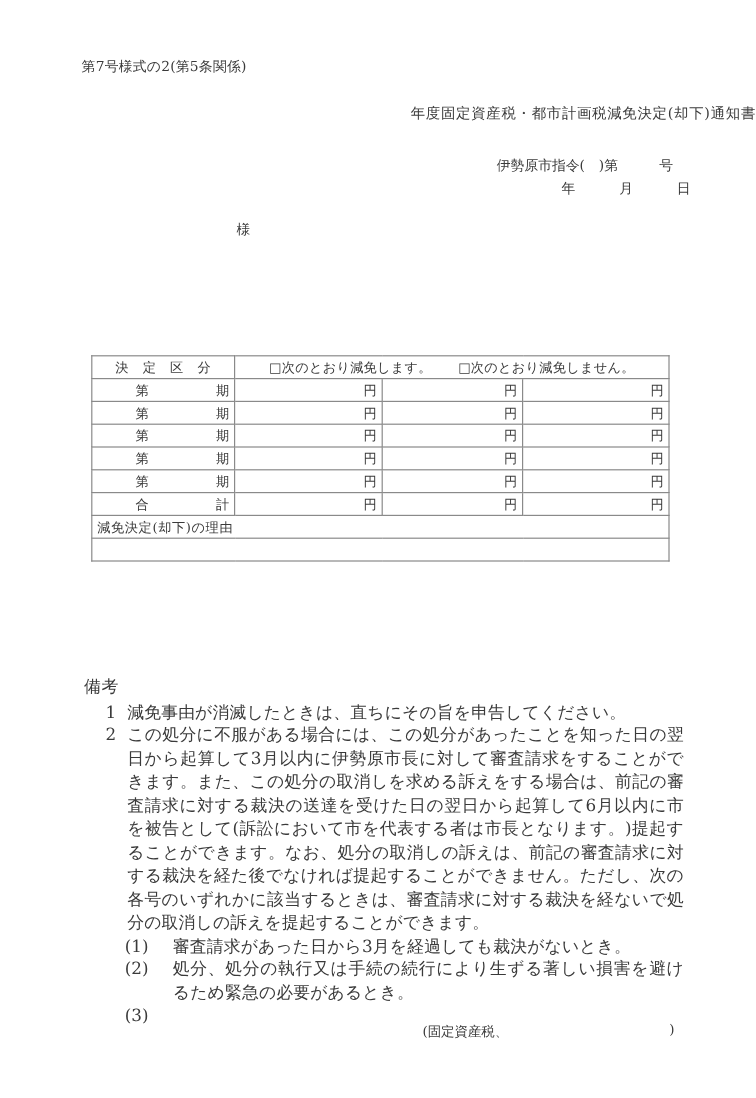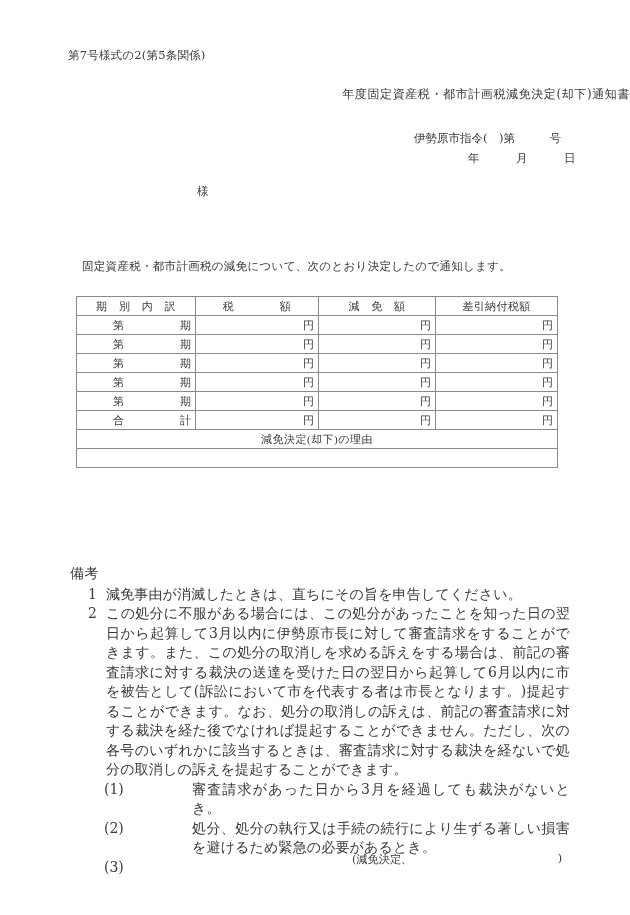--- a/index.html
+++ b/index.html
@@ -132,21 +132,21 @@
   .c-zeigaku { width: 123px; }
   .c-genmen  { width: 117px; }
   .c-sabiki  { width: 122px; }
 
   .hdr-center { text-align: center; letter-spacing: 0.4px; }
   .row-label  { text-align: right; padding-left: 12px; letter-spacing: 0px; }
   .row-label .gapA { display: inline-block; width: 56px; }
   .amt-cell   { text-align: right; padding-right: 8px; }
   .chk-cell   { text-align: center; letter-spacing: 0.2px; }
   .chk-gap    { display: inline-block; width: 22px; }
-  .reason-hdr { text-align: center; letter-spacing: 0.5px; font-family: Liberation Serif, serif; }
+  .reason-hdr { text-align: left; letter-spacing: 0.5px; }
   .reason-body{ height: 68px; }
 
   
   .notes {
     position: absolute;
     left: 70px;
     top: 564px;
     width: 500px;
     font-size: 14px;
     line-height: 19.5px;
@@ -179,21 +179,20 @@
   .sub-num {
     position: absolute;
     left: 34px;
     top: 0;
   }
   .sub-text {
     display: block;
     text-align: justify;
     text-justify: inter-character;
     letter-spacing: 0.15px;
-    margin-left: 48px;
   }
 
   
   .footer-contact {
     position: absolute;
     left: 352px;
     top: 852px;
     width: 210px;
     font-size: 11.2px;
     white-space: nowrap;
@@ -211,35 +210,34 @@
   <div class="doc-title">年度固定資産税・都市計画税減免決定(却下)通知書</div>
 
   <div class="order-block">
     <span class="order-line-1">伊勢原市指令(　)第　　　号</span>
     <span class="order-line-2">年　　　月　　　日</span>
   </div>
 
   <div class="addressee">様</div>
 
 
-  <div class="lead-para">固定資産税・都市計画税の減免について、次のとおり決定したので通知します。</div>
 
   <table class="tbl">
     <colgroup>
       <col class="c-kubun">
         <col class="c-zeigaku">
         <col class="c-genmen">
         <col class="c-sabiki">
     </colgroup>
     <tbody>
       <tr>
-        <td class="hdr-center">期　別　内　訳</td>
-        <td class="hdr-center">税　　　　額</td>
-        <td class="hdr-center">減　免　額</td>
-        <td class="hdr-center">差引納付税額</td>
+        <td class="hdr-center">決　定　区　分</td>
+        <td class="chk-cell" colspan="3">
+          <span>□次のとおり減免します。</span><span class="chk-gap"></span><span>□次のとおり減免しません。</span>
+        </td>
       </tr>
 
       <tr>
         <td class="row-label"><span>第</span><span class="gapA"></span><span>期</span></td>
         <td class="amt-cell">円</td>
         <td class="amt-cell">円</td>
         <td class="amt-cell">円</td>
       </tr>
       <tr>
         <td class="row-label"><span>第</span><span class="gapA"></span><span>期</span></td>
@@ -301,17 +299,17 @@
     <div class="sub-item">
       <span class="sub-num">(2)</span>
       <span class="sub-text">処分、処分の執行又は手続の続行により生ずる著しい損害を避けるため緊急の必要があるとき。</span>
     </div>
     <div class="sub-item">
       <span class="sub-num">(3)</span>
     </div>
   </div>
 
   <div class="footer-contact">
-    <span class="fc-open">(減免決定、</span>
+    <span class="fc-open">(固定資産税、</span>
     <span class="fc-close">)</span>
   </div>
 
 </div>
 
 </body></html>

